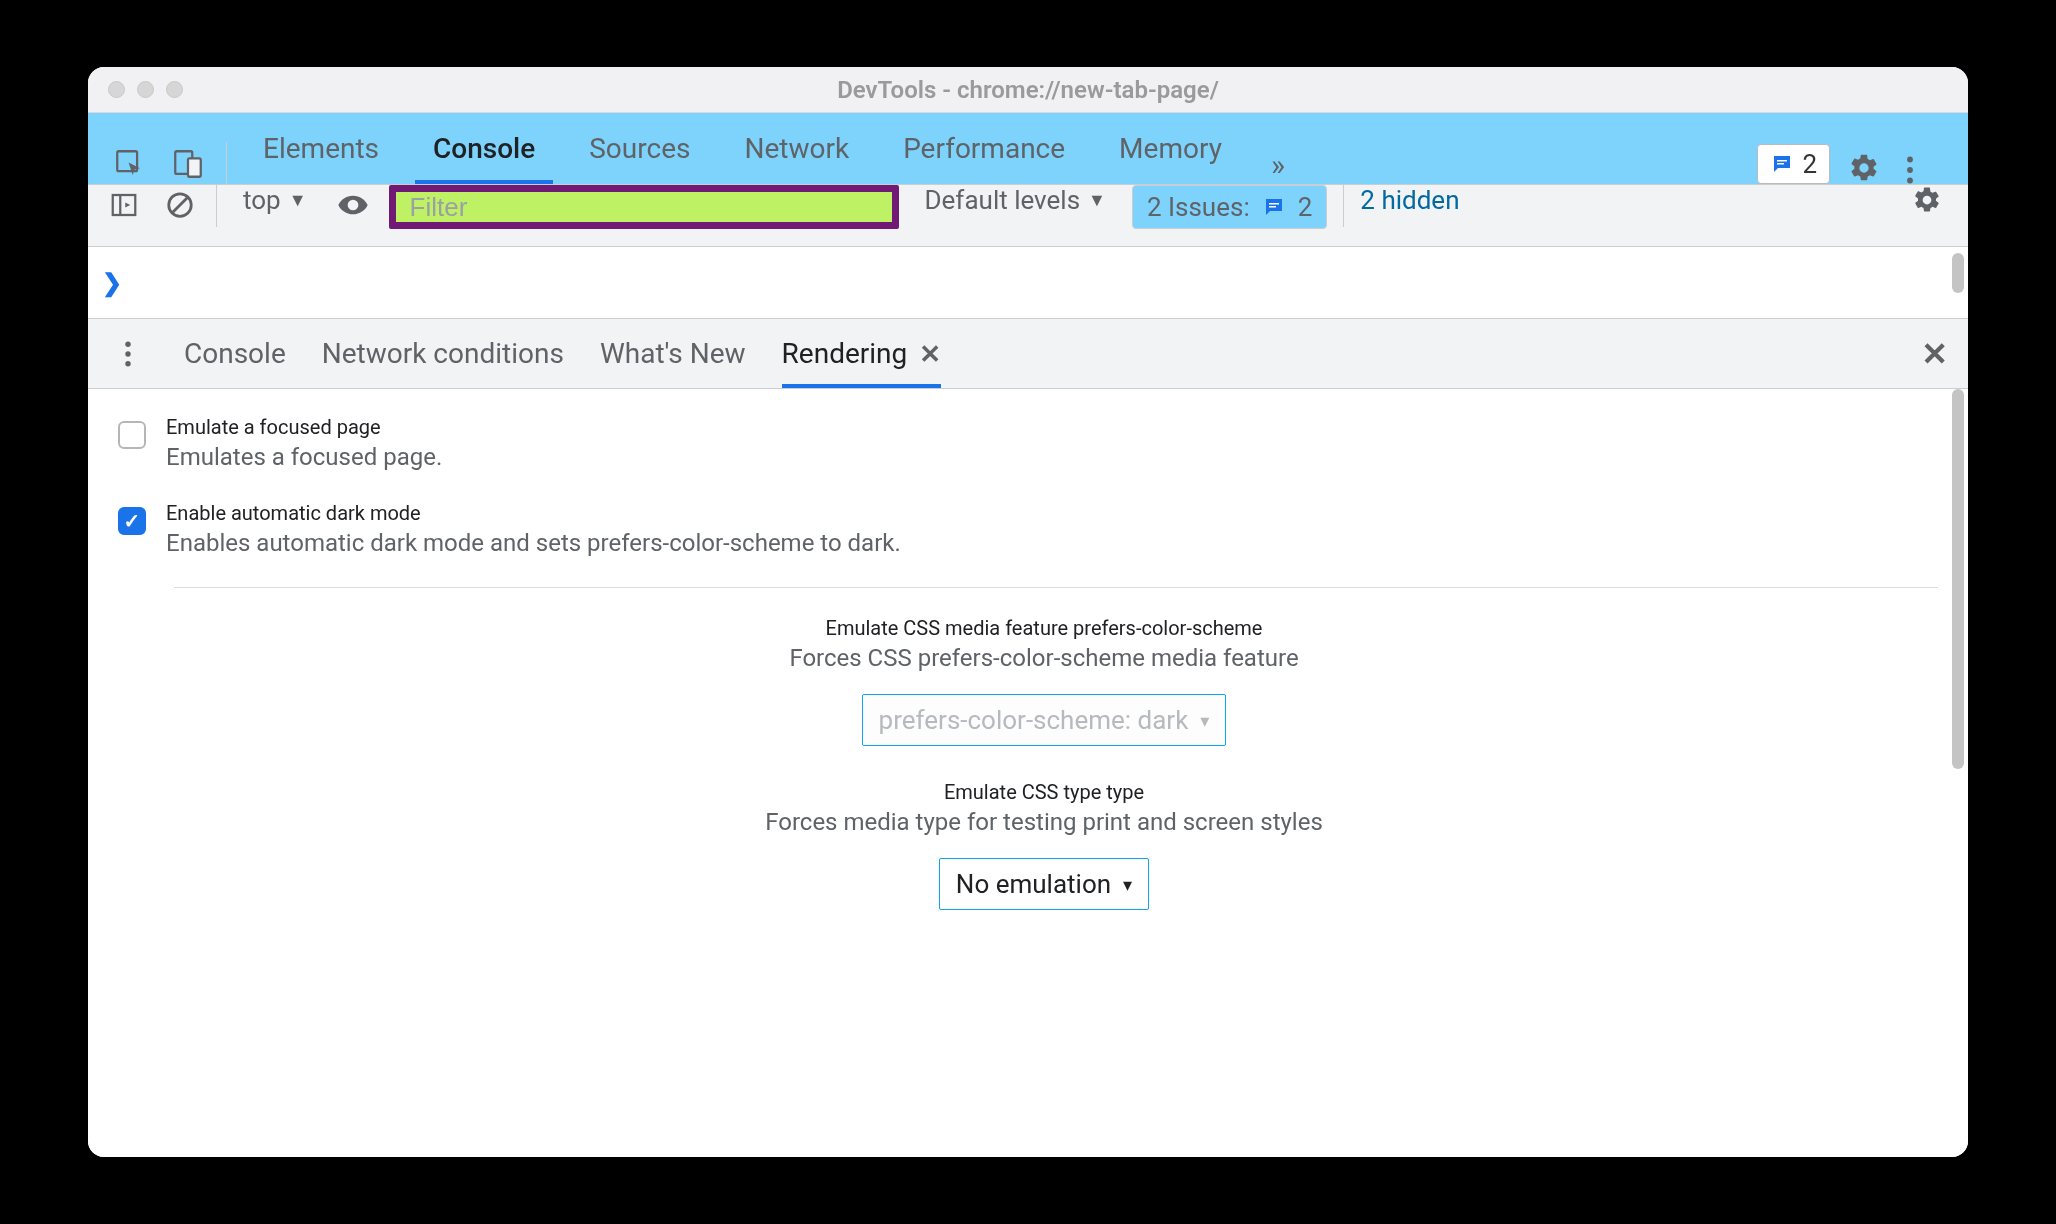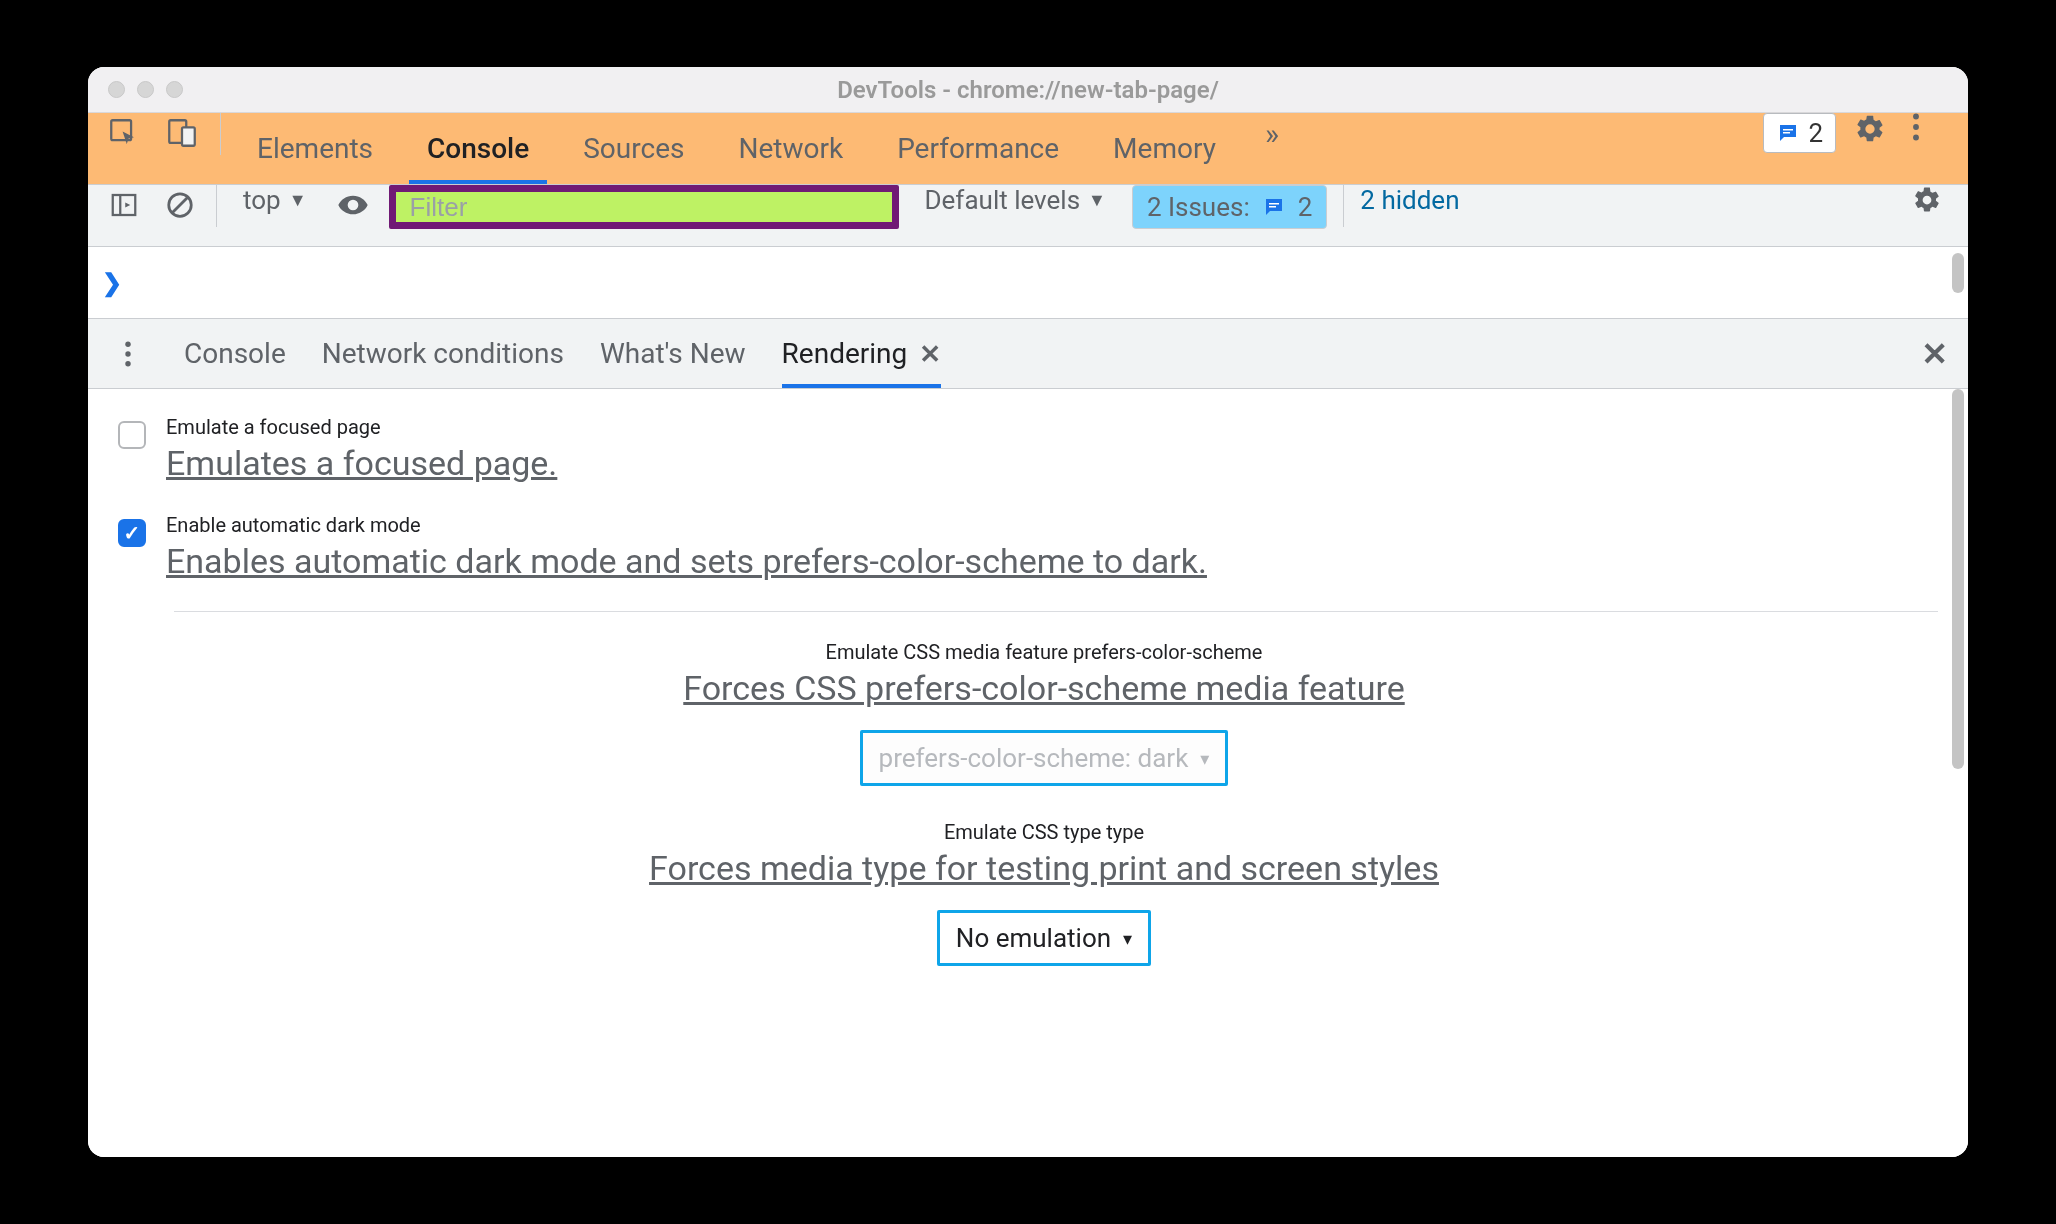--- a/index.html
+++ b/index.html
@@ -36,25 +36,25 @@
   .title {
     position: absolute; left: 0; right: 0;
     text-align: center;
     color: #9a9a9a;
     font-weight: 600;
     font-size: 24px;
   }
   
   .main-toolbar {
     height: 72px;
-    background: #fdba74;
+    background: #7dd3fc;
     border-bottom: 1px solid #cacdd1;
     display: flex;
-    align-items: flex-start;
-    padding: 0 16px;
+    align-items: flex-end;
+    padding: 0 22px;
     gap: 18px;
     font-size: 28px;
     color: #5f6368;
   }
   .icon-btn {
     width: 40px; height: 40px;
     display: flex; align-items: center; justify-content: center;
     color: #5f6368;
   }
   .sep { width: 1px; height: 42px; background: #cacdd1; }
@@ -120,33 +120,33 @@
 
   
   .rendering {
     flex: 1; overflow: hidden; position: relative; background: #fff;
     font-size: 28px;
   }
   .rendering-inner { padding: 26px 30px 0 30px; }
   .opt { display: flex; align-items: flex-start; gap: 20px; margin-bottom: 30px; }
   .opt-body { display: flex; flex-direction: column; }
   .opt-title { color: #202124; font-size: 20px; }
-  .opt-desc { color: #5f6368; font-size: 34px; margin-top: 4px; text-decoration: underline; }
+  .opt-desc { color: #5f6368; font-size: 24px; margin-top: 4px; }
   .checkbox {
     width: 28px; height: 28px; border: 2px solid #b4b6b9; border-radius: 6px;
     margin-top: 6px; background: #fff; display:flex; align-items:center; justify-content:center;
     flex-shrink:0;
   }
   .checkbox.checked { background: #1a73e8; border-color: #1a73e8; }
   .checkbox.checked::after { content: "✓"; color: #fff; font-size: 20px; font-weight: bold; }
   hr.divider { border: none; border-top: 1px solid #dadce0; margin: 6px 0 28px 56px; }
   .section { margin-left: 32px; margin-bottom: 34px; text-align: center; }
   .sel {
     margin-top: 22px; display: inline-flex; align-items: center; gap: 12px;
-    border: 3px solid #0ea5e9; border-radius: 2px; padding: 10px 16px;
+    border: 1px solid #0ea5e9; border-radius: 2px; padding: 10px 16px;
     font-size: 26px; color: #5f6368; background: #fafafa;
   }
   .sel.disabled { color: #b6b9bd; background: #fdfdfd; }
   .caret { font-size: 18px; }
   .side-scroll { position: absolute; right: 4px; top: 0; width: 12px; height: 380px; background: #c4c4c4; border-radius: 6px; }
 
   svg { display: block; }
 </style>
 </head>
 <body>

